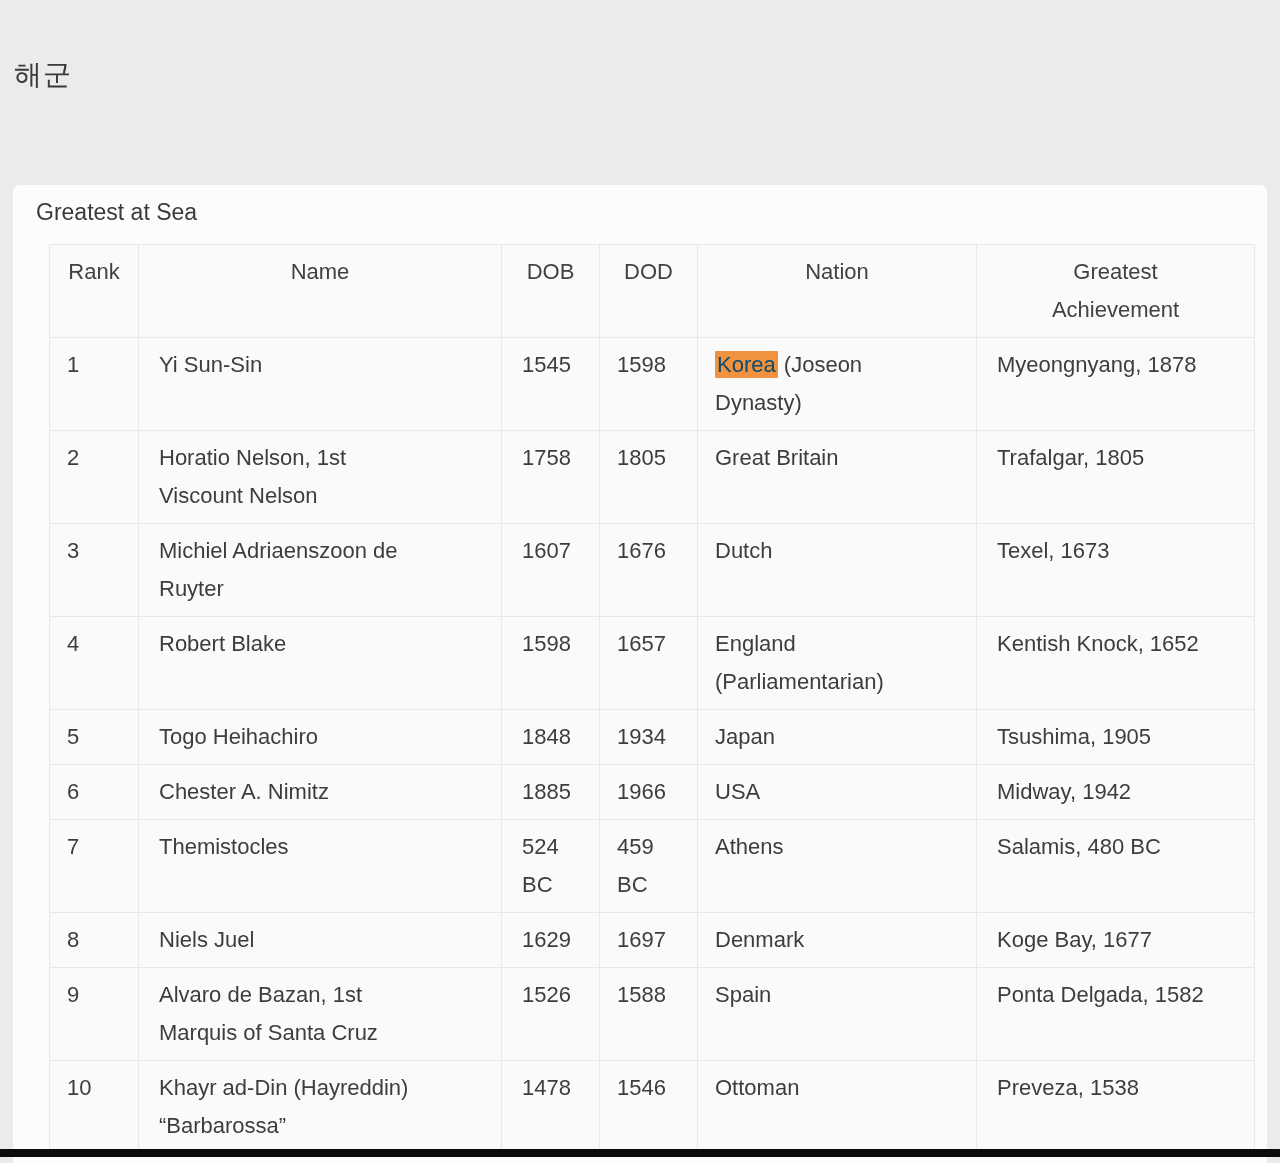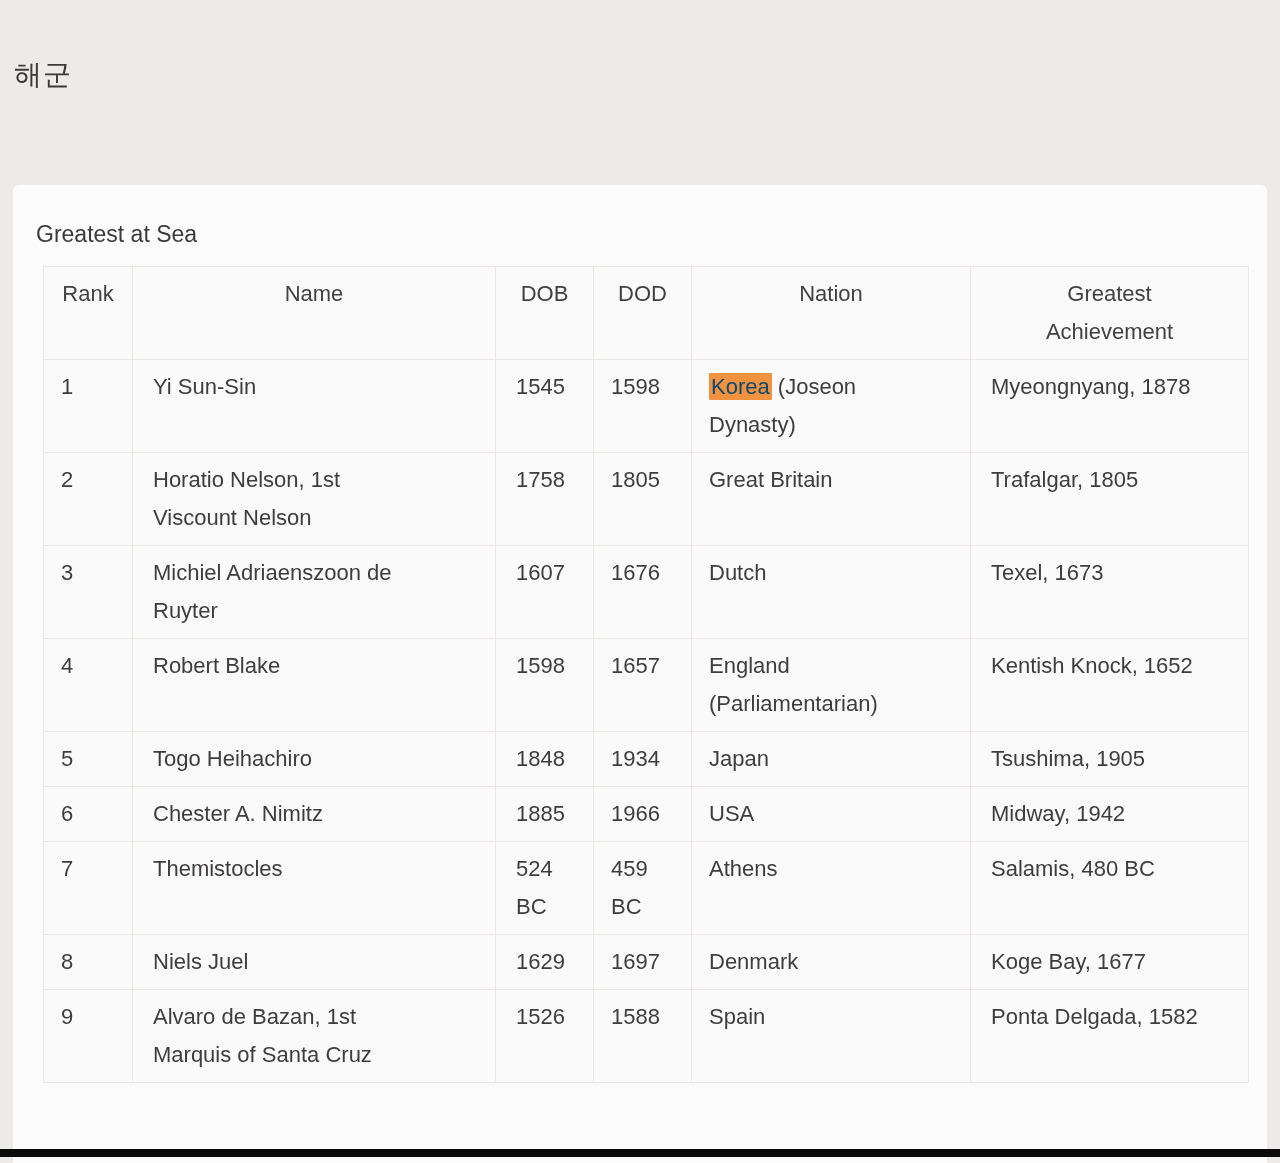--- a/index.html
+++ b/index.html
@@ -19,36 +19,36 @@
     color: #3a3a3a;
     letter-spacing: 1px;
   }
 
   .card {
     position: absolute;
     left: 13px; top: 185px;
     width: 1254px; height: 978px;
     background: #fdfcfc;
     border-radius: 6px 6px 0 0;
-    padding: 36px 0 0 22px;
+    padding: 14px 0 0 22px;
     overflow: hidden;
   }
 
   .card-title {
     font-size: 23px;
     color: #3a3a3a;
     margin-left: 1px;
     margin-bottom: 18px;
   }
 
   table.sea-table {
     border-collapse: collapse;
     table-layout: fixed;
     width: 1205px;
-    margin-left: 8px;
+    margin-left: 14px;
     font-size: 22px;
     line-height: 38px;
     background: #fbfafa;
     border: 1px solid #e9e4e1;
   }
   .sea-table col.c-rank { width: 89px; }
   .sea-table col.c-name { width: 363px; }
   .sea-table col.c-dob  { width: 98px; }
   .sea-table col.c-dod  { width: 98px; }
   .sea-table col.c-nation { width: 279px; }
@@ -196,18 +196,26 @@
     <td class="cell-achv">Koge Bay, 1677</td>
   </tr>
           <tr>
     <td class="cell-rank">9</td>
     <td class="cell-name">Alvaro de Bazan, 1st Marquis of Santa Cruz</td>
     <td class="cell-dob">1526</td>
     <td class="cell-dod">1588</td>
     <td class="cell-nation"><span class="find-mark"></span><span>Spain</span></td>
     <td class="cell-achv">Ponta Delgada, 1582</td>
   </tr>
+          <tr>
+    <td class="cell-rank">10</td>
+    <td class="cell-name">Khayr ad-Din (Hayreddin) “Barbarossa”</td>
+    <td class="cell-dob">1478</td>
+    <td class="cell-dod">1546</td>
+    <td class="cell-nation"><span class="find-mark"></span><span>Ottoman</span></td>
+    <td class="cell-achv">Preveza, 1538</td>
+  </tr>
         </tbody>
     </table>
   </div>
 
   <div class="bottom-bar"></div>
 </div>
 
 </body></html>

